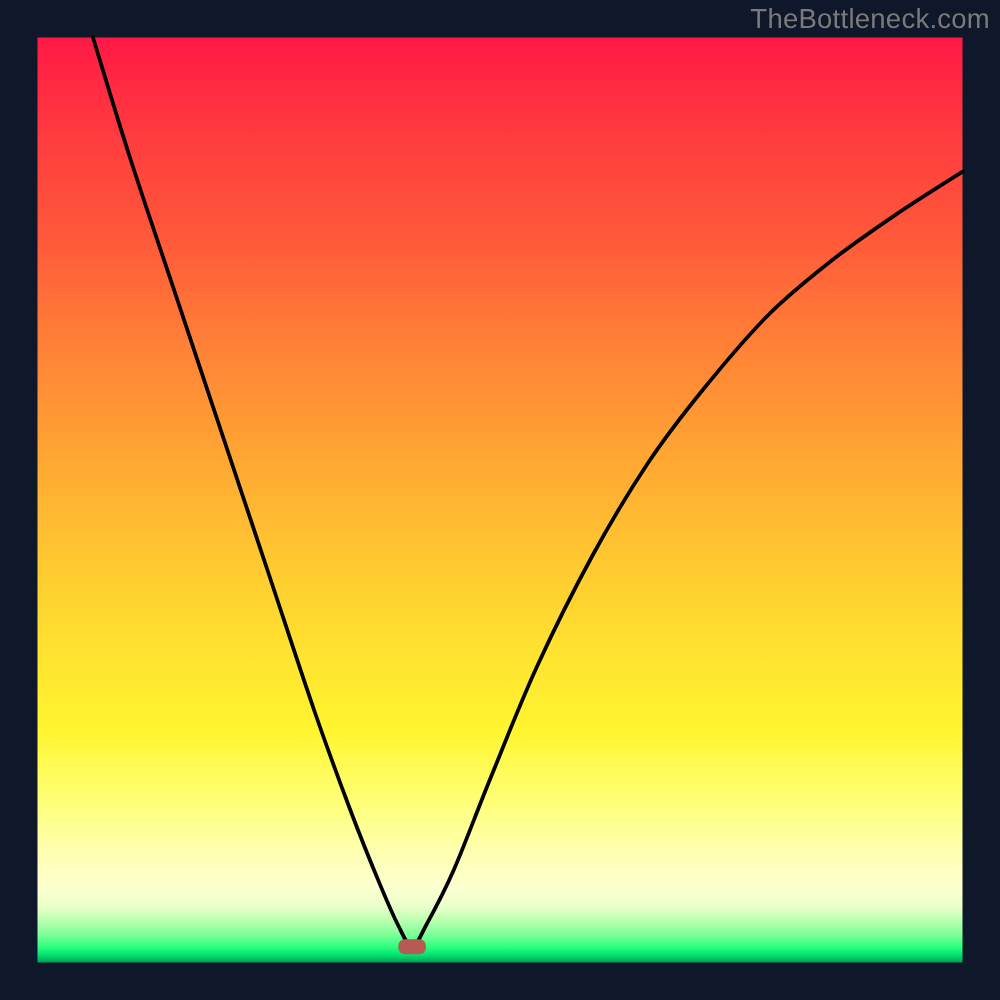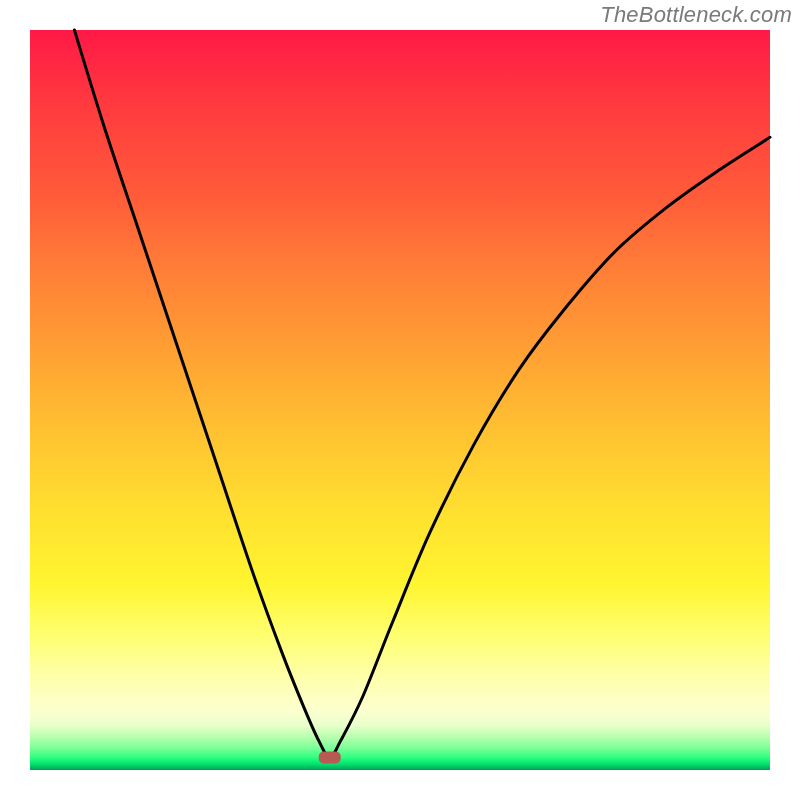--- a/index.html
+++ b/index.html
@@ -10,22 +10,21 @@
     background: #000;
     overflow: hidden;
     font-family: Arial, Helvetica, sans-serif;
   }
   .frame {
     position: absolute;
     top: 0;
     left: 0;
     width: 800px;
     height: 800px;
-    background: #ffffff;
-    font-style: italic;
+    background: #0f172a;
   }
   .watermark {
     position: absolute;
     top: 2px;
     right: 8px;
     color: #7a7a7a;
     font-size: 22px;
     letter-spacing: 0.2px;
     font-weight: 400;
     user-select: none;

